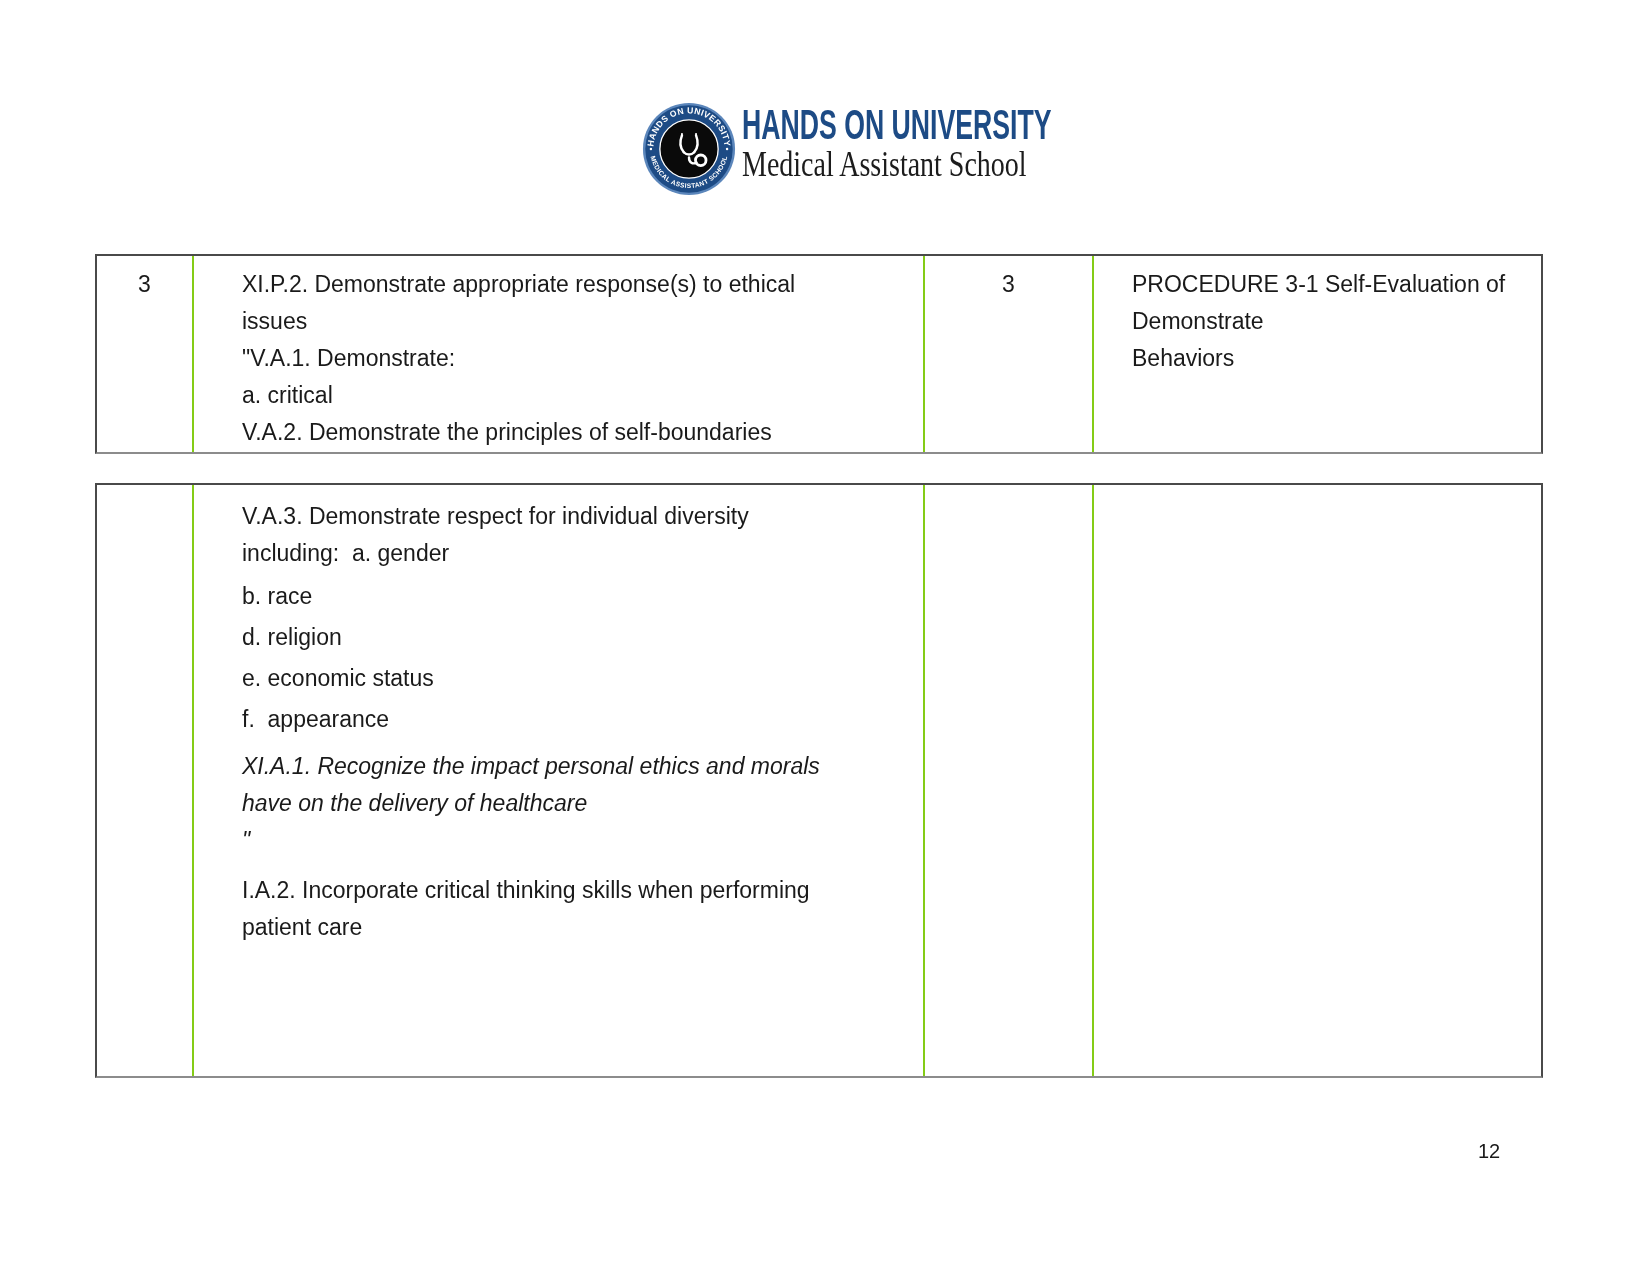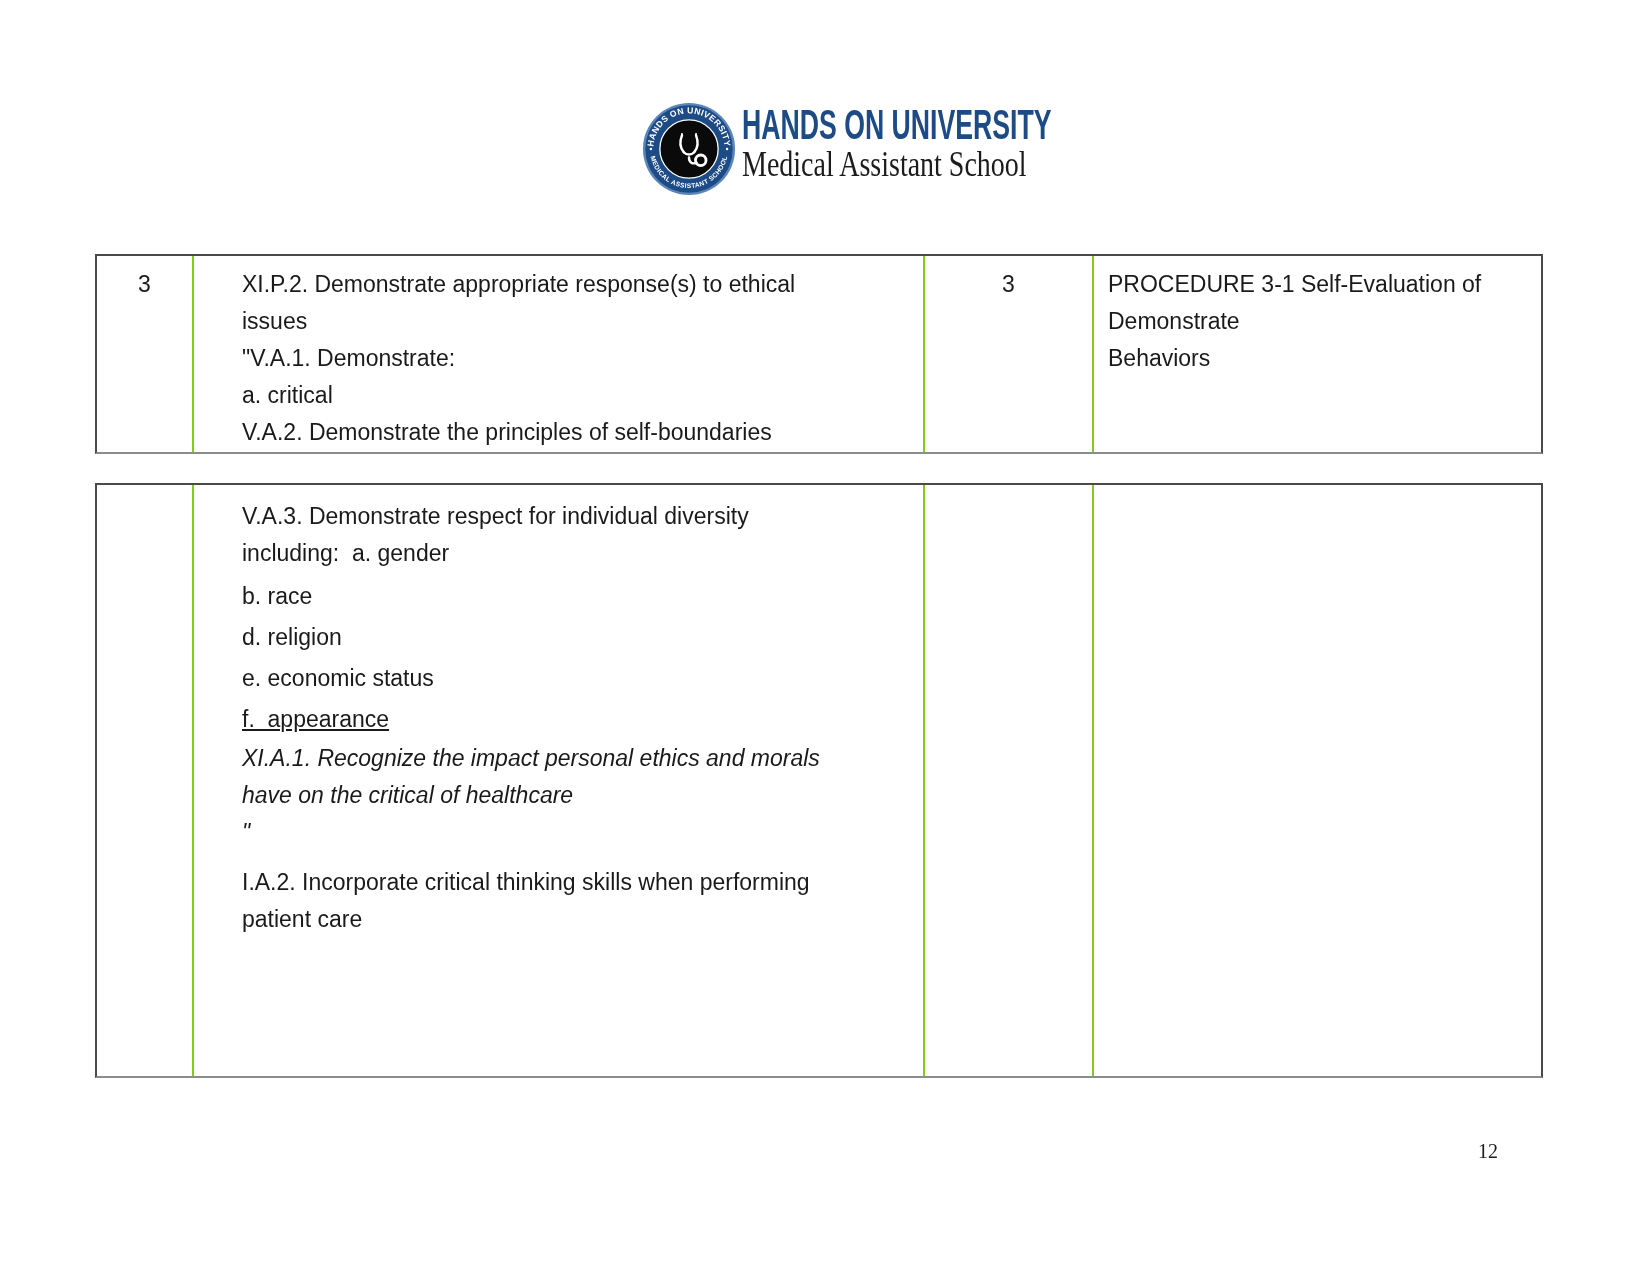--- a/index.html
+++ b/index.html
@@ -36,39 +36,39 @@
     border-bottom-color:#8c8c8c;
     background:#ffffff;
   }
   .tbl-1{top:254px;height:200px;}
   .tbl-2{top:483px;height:595px;}
   .c{box-sizing:border-box;border-left:2px solid #84cc16;}
   .c:first-child{border-left:none;}
   .c-num-l{flex:0 0 95px;text-align:center;}
   .c-desc{flex:0 0 731px;}
   .c-num-r{flex:0 0 169px;text-align:center;}
-  .c-proc{flex:1 1 auto;}
+  .c-proc{flex:1 1 auto;padding-left:24px;}
 
   .cell-text{font-size:23px;line-height:37px;}
   .c-num-l .cell-text,.c-num-r .cell-text{padding-top:10px;}
   .tbl-1 .c-desc .cell-text{padding:10px 24px 0 48px;}
   .tbl-2 .c-desc .cell-text{padding:13px 24px 0 48px;}
   .c-proc .cell-text{padding:10px 12px 0 14px;}
 
   .cell-text p{margin:0;white-space:pre-wrap;}
   .para{margin:0 0 4px 0;}
   .para-first{margin-bottom:6px;}
   .para-econ{}
-  .para-appear{margin-bottom:2px;text-decoration:underline;}
+  .para-appear{margin-bottom:10px;}
   .para-quote{margin-bottom:13px;font-style:italic;}
 
   
   .page-number{
     position:absolute;left:1478px;top:1140px;
-    font-size:20px;color:#1a1a1a;font-family:Liberation Serif, serif;
+    font-size:20px;color:#1a1a1a;
   }
 </style>
 </head>
 <body>
 
 <div class="page">
 
   <div class="logo">
     <svg class="seal" viewBox="0 0 100 100" aria-hidden="true">
       <circle cx="50" cy="50" r="49" fill="#5b86bb"></circle>
@@ -151,21 +151,21 @@
           <p>d. religion</p>
         </div>
         <div class="para para-econ">
           <p>e. economic status</p>
         </div>
         <div class="para para-appear">
           <p>f.  appearance</p>
         </div>
         <div class="para para-quote">
           <p>XI.A.1. Recognize the impact personal ethics and morals</p>
-          <p>have on the critical of healthcare</p>
+          <p>have on the delivery of healthcare</p>
           <p>"</p>
         </div>
         <div class="para">
           <p>I.A.2. Incorporate critical thinking skills when performing</p>
           <p>patient care</p>
         </div>
       </div>
     </div>
     <div class="c c-num-r">
       <div class="cell-text">

